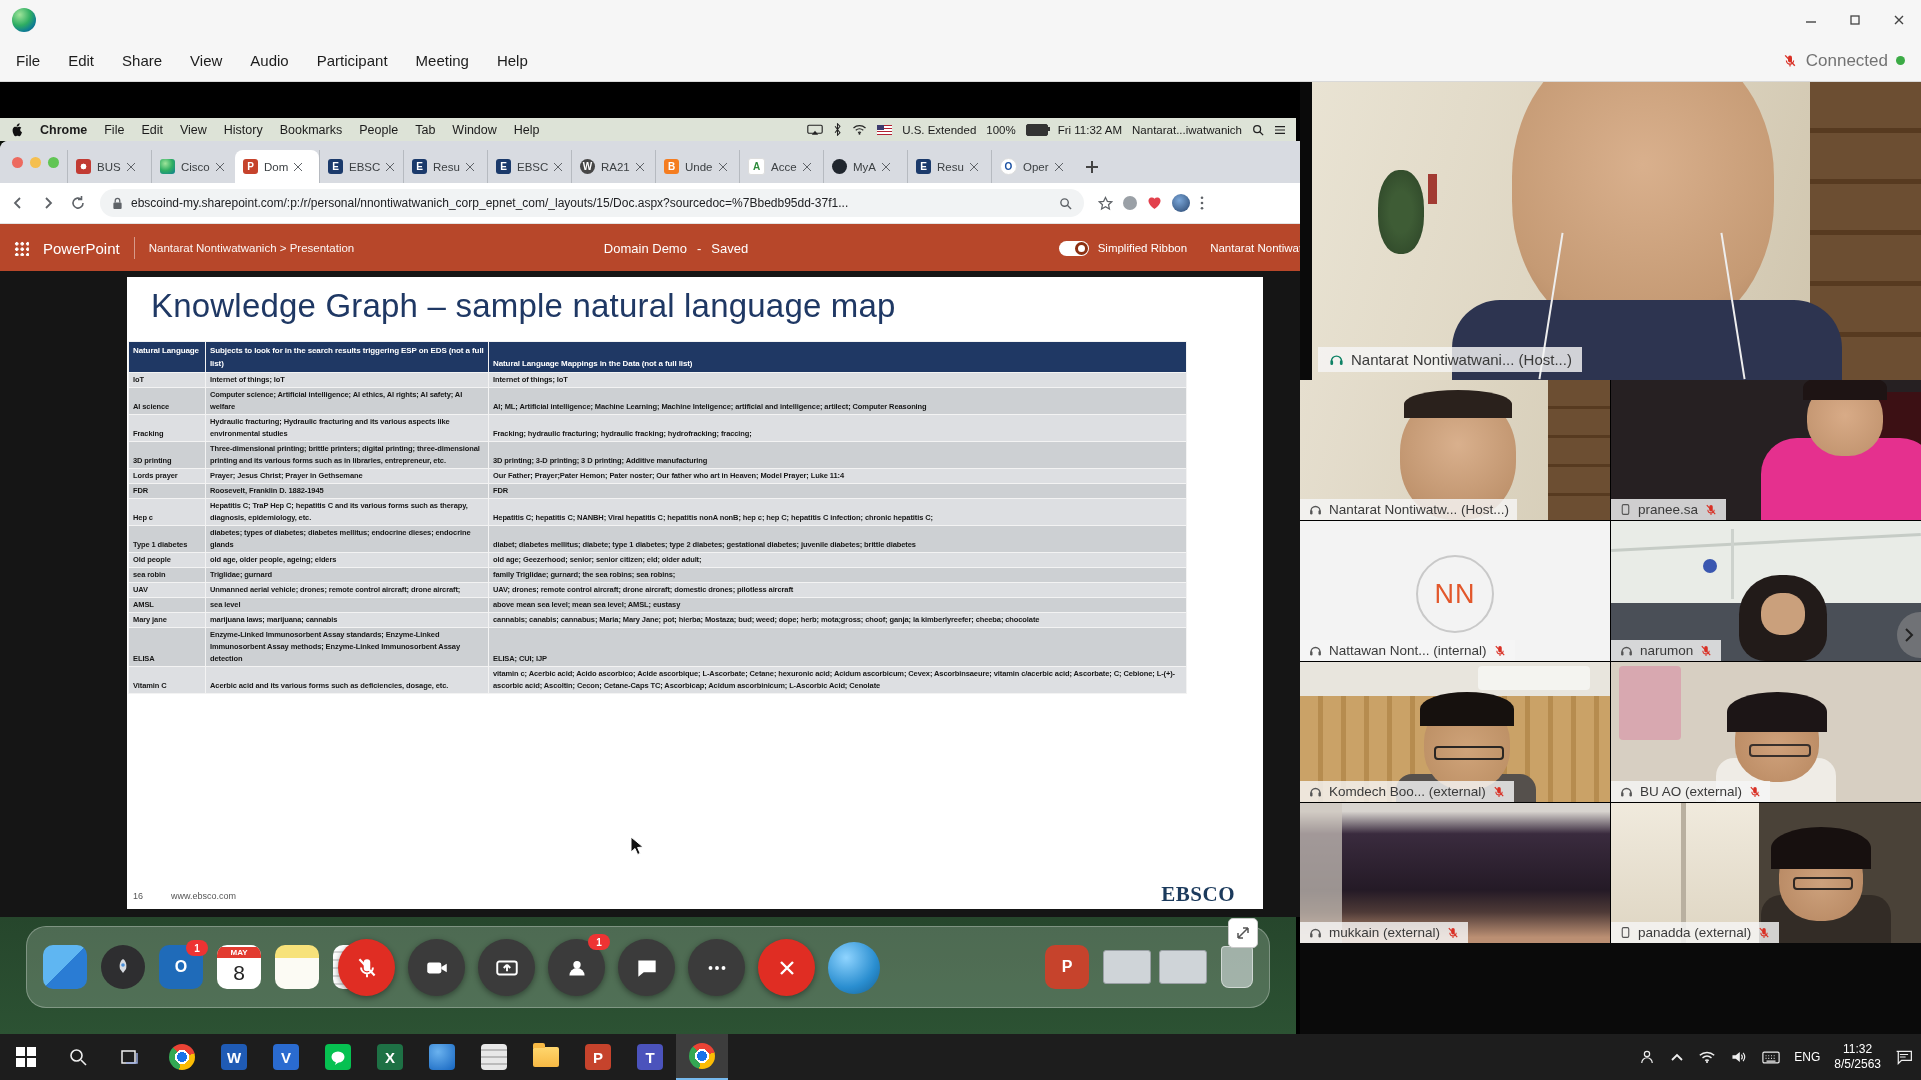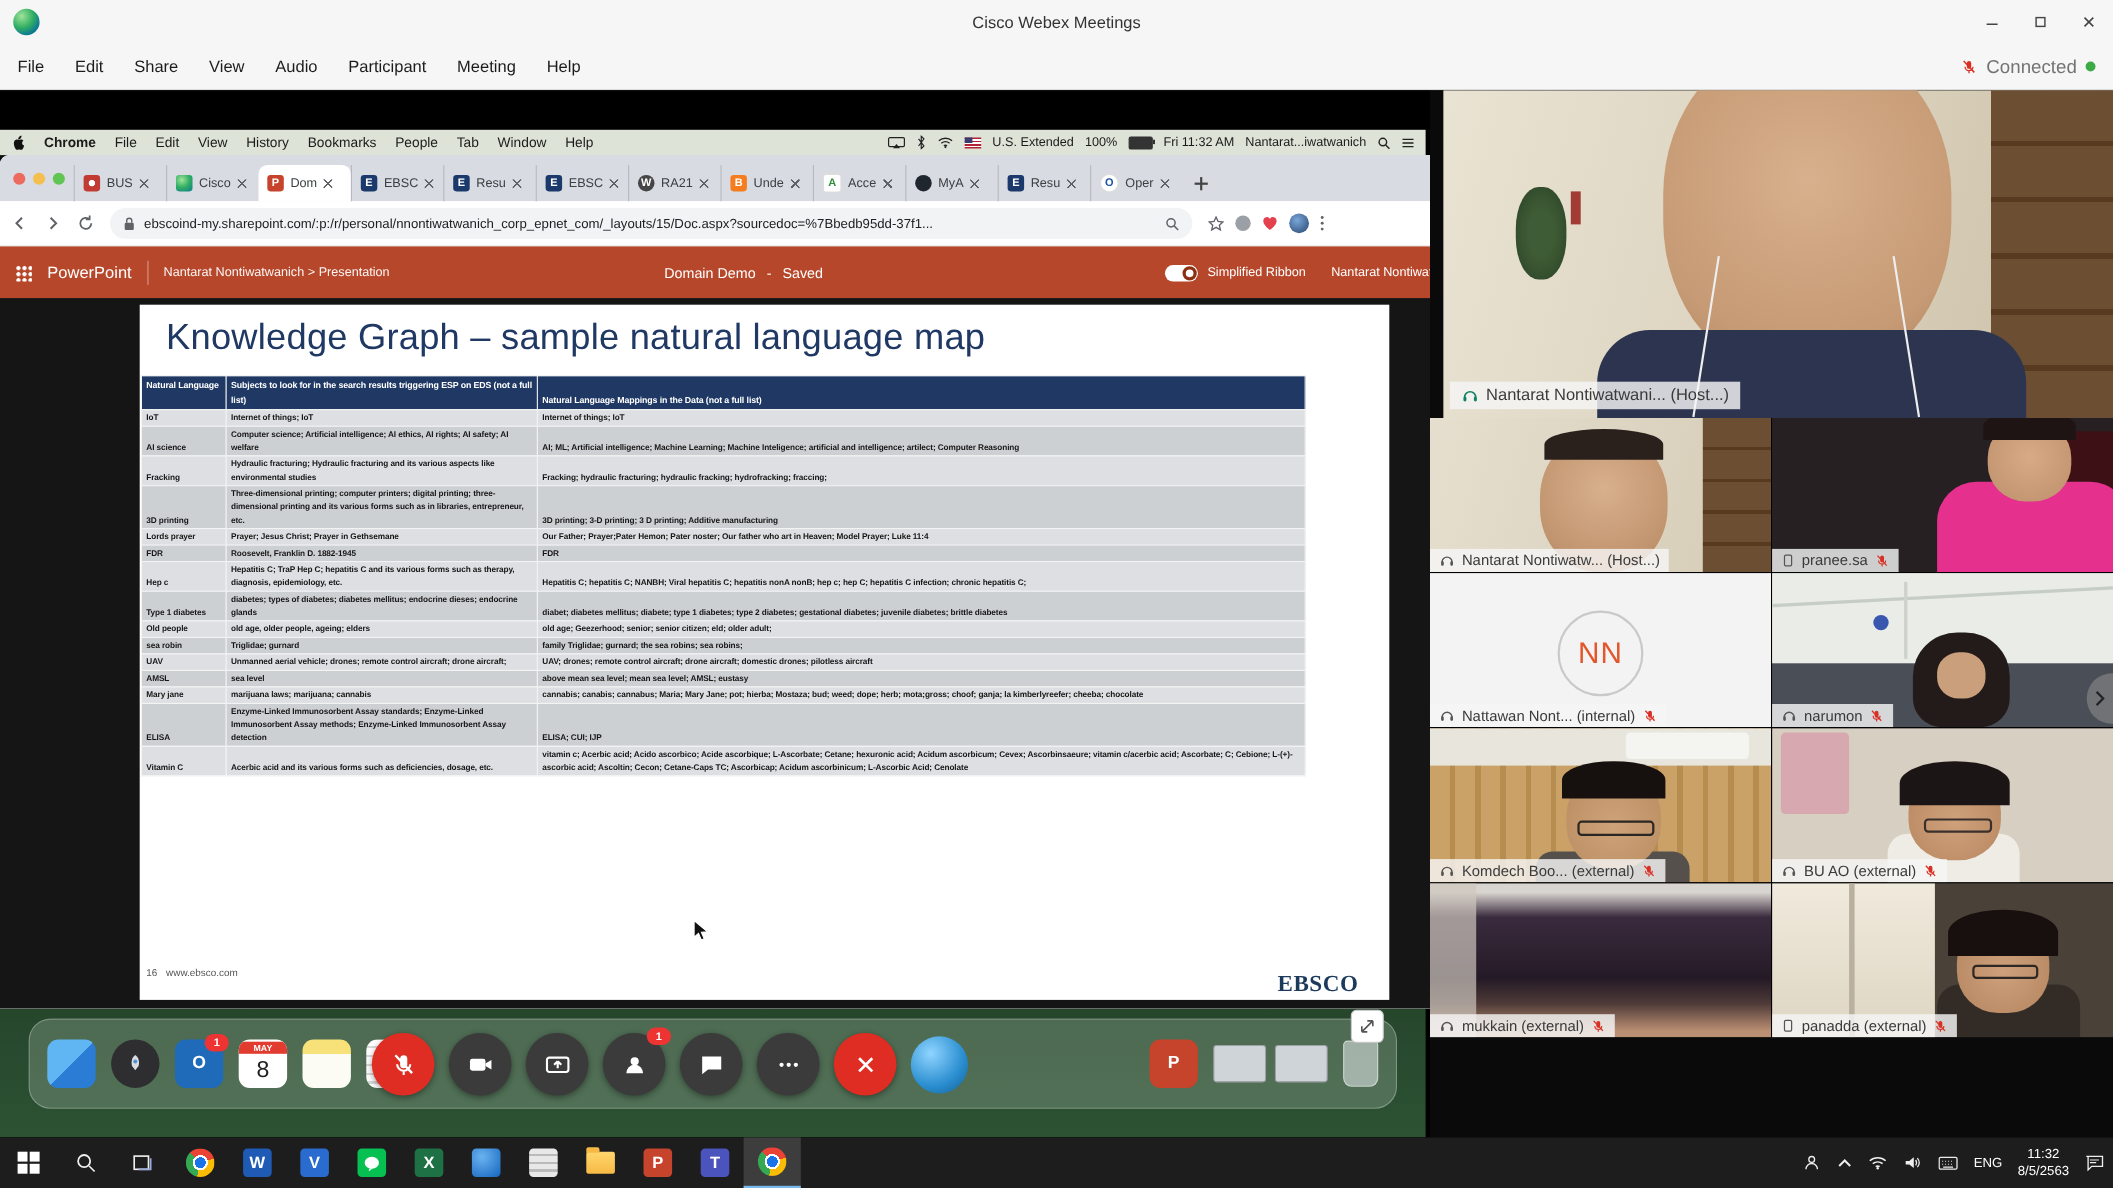--- a/index.html
+++ b/index.html
@@ -54,21 +54,21 @@
 .canvas{position:absolute;left:0;top:130px;right:0;bottom:0;background:#151515}
 .slide{position:absolute;left:127px;top:6px;width:1136px;bottom:8px;background:#fff}
 .s-title{position:absolute;left:24px;top:10px;font-size:33px;color:#1f3864;letter-spacing:.2px}
 .s-tbl{position:absolute;left:1px;top:64px;width:1058px;border-collapse:collapse;table-layout:fixed;font-size:7.5px;line-height:1.6;letter-spacing:-.1px;color:#161616;font-weight:600}
 .s-tbl td,.s-tbl th{padding:1px 4px;vertical-align:bottom;border:0.5px solid #f3f3f3}
 .s-tbl th{background:#1f3864;color:#fff;text-align:left;font-size:8px;vertical-align:top;padding-top:3px}
 .s-tbl th:last-child{vertical-align:bottom}
 .s-tbl tr:nth-child(odd) td{background:#cdd0d3}
 .s-tbl tr:nth-child(even) td{background:#dddfe2}
 .c1{width:77px}.c2{width:283px}.c3{width:698px}
-.s-foot{position:absolute;left:6px;bottom:20px;display:flex;gap:8px;font-size:9px;color:#555}
+.s-foot{position:absolute;left:6px;bottom:8px;display:flex;gap:28px;font-size:9px;color:#555}
 .ebsco{position:absolute;right:28px;bottom:2px;font-size:21px;font-weight:800;color:#1b3a5c;letter-spacing:.5px;font-family:Liberation Serif, serif}
 
 .dock{position:absolute;bottom:26px;left:50%;transform:translateX(-50%);width:1244px;height:82px;background:rgba(220,232,220,.22);border:1px solid rgba(255,255,255,.28);border-radius:20px;display:flex;align-items:center;justify-content:space-between;padding:0 16px;box-sizing:border-box}
 .dgroup{display:flex;align-items:center;gap:14px}
 .dicon{width:44px;height:44px;border-radius:10px;position:relative;display:flex;align-items:center;justify-content:center;font-weight:700;color:#fff}
 .badge{position:absolute;right:-5px;top:-5px;min-width:16px;height:16px;border-radius:8px;background:#e33;color:#fff;font-size:10px;display:flex;align-items:center;justify-content:center;padding:0 3px;font-weight:700}
 .cal{background:#fff;flex-direction:column;overflow:hidden}
 .cal b{width:100%;background:#e23b30;color:#fff;font-size:8px;text-align:center;line-height:11px}
 .cal span{color:#222;font-size:21px;line-height:30px;font-weight:400}
 .ctrls{position:absolute;bottom:38px;left:338px;display:flex;align-items:center;gap:13px}
@@ -106,21 +106,20 @@
 .fold{width:26px;height:20px;background:linear-gradient(#ffd76e,#f7b944);border-radius:2px;position:relative}
 .fold:before{content:"";position:absolute;left:0;top:-4px;width:12px;height:5px;background:#f7b944;border-radius:2px 2px 0 0}
 </style>
 </head>
 <body>
 
 <div class="stage">
 
   <div class="wx-title">
     <span class="wx-ball"></span>
-    <span class="wx-ttl">Cisco Webex Meetings</span>
     <span class="wx-ctl">
       <span>
           <svg width="12" height="12">
             <line x1="1" y1="8" x2="11" y2="8" stroke="#444" stroke-width="1.4"></line>
           </svg>
         </span>
       <span>
           <svg width="12" height="12">
             <rect x="2" y="2" width="8" height="8" fill="none" stroke="#444" stroke-width="1.3"></rect>
           </svg>
@@ -356,21 +355,21 @@
                     <td>Computer science; Artificial intelligence; AI ethics, AI rights; AI safety; AI welfare</td>
                     <td>AI; ML; Artificial intelligence; Machine Learning; Machine Inteligence; artificial and intelligence; artilect;  Computer Reasoning</td>
                   </tr>
               <tr>
                     <td>Fracking</td>
                     <td>Hydraulic fracturing; Hydraulic fracturing and its various aspects like environmental studies</td>
                     <td>Fracking; hydraulic fracturing; hydraulic fracking; hydrofracking; fraccing;</td>
                   </tr>
               <tr>
                     <td>3D printing</td>
-                    <td>Three-dimensional printing; computer printers; digital printing; three-dimensional printing and its various forms such as in libraries, entrepreneur, etc.</td>
+                    <td>Three-dimensional printing; brittle printers; digital printing; three-dimensional printing and its various forms such as in libraries, entrepreneur, etc.</td>
                     <td>3D printing; 3-D printing; 3 D printing; Additive manufacturing</td>
                   </tr>
               <tr>
                     <td>Lords prayer</td>
                     <td>Prayer; Jesus Christ; Prayer in Gethsemane</td>
                     <td>Our Father; Prayer;Pater Hemon; Pater noster; Our father who art in Heaven; Model Prayer; Luke 11:4</td>
                   </tr>
               <tr>
                     <td>FDR</td>
                     <td>Roosevelt, Franklin D. 1882-1945</td>

